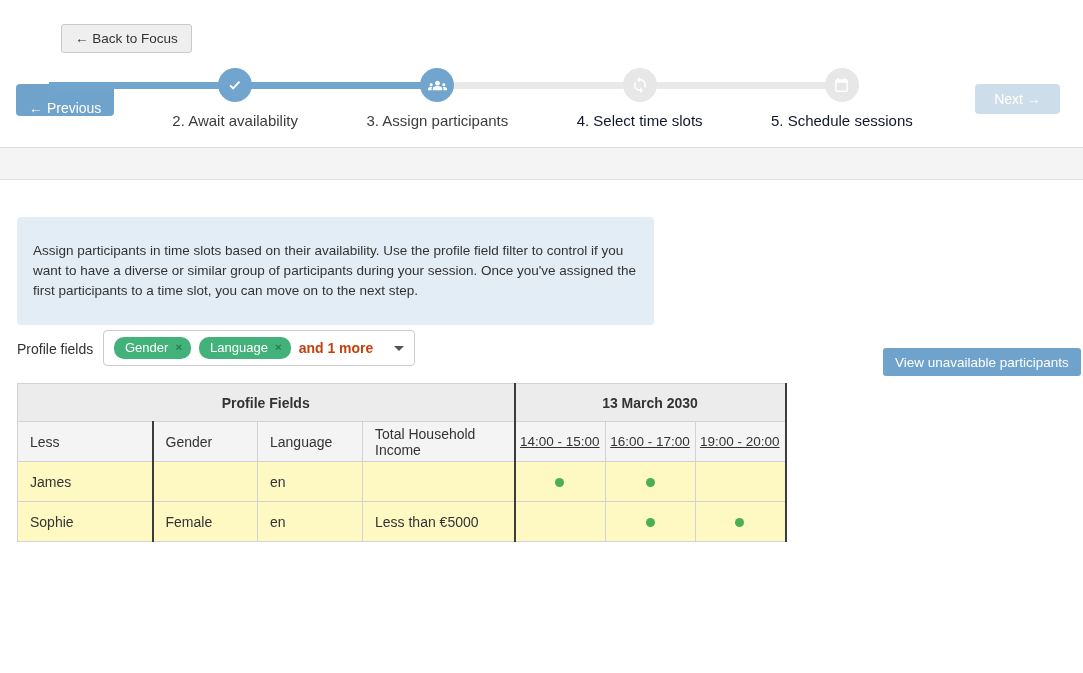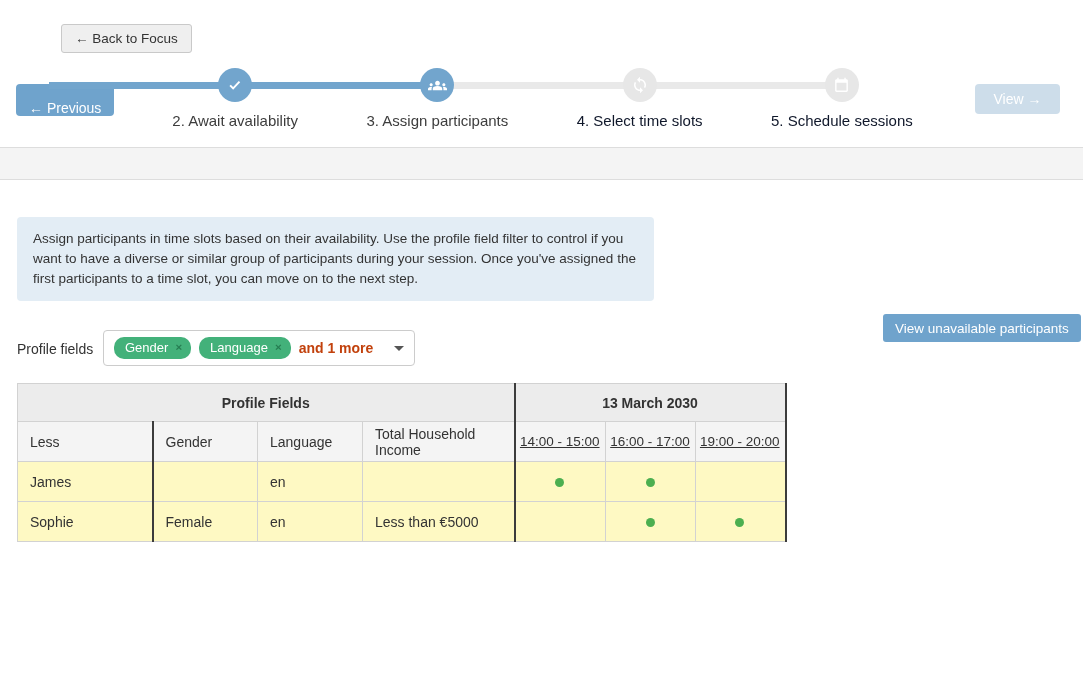--- a/index.html
+++ b/index.html
@@ -33,36 +33,36 @@
   .step-label { margin-top:10px; font-size:15px; white-space:nowrap; }
   .step.active .step-label { color:#3d3d3d; }
   .step.inactive .step-label { color:#0f172a; }
 
   
   .band { position:absolute; left:0; top:147px; width:1083px; height:33px;
     background:#f4f4f4; border-top:1px solid #ddd; border-bottom:1px solid #ddd; }
 
   
   .info-box { position:absolute; left:17px; top:217px; width:637px;
-    background:#e3edf5; border-radius:4px; padding:12px 16px;
+    background:#e3edf5; border-radius:4px; padding:24px 16px;
     font-size:13.5px; line-height:20px; color:#333; }
 
   
   .filter-label { position:absolute; left:17px; top:341px; font-size:14px; color:#333; }
   .filter-box { position:absolute; left:103px; top:330px; width:312px; height:36px;
     border:1px solid #ccc; border-radius:4px; background:#fff;
     display:flex; align-items:center; padding:0 10px; gap:8px; cursor:pointer; }
   .pill { background:#43b17a; color:#fff; font-size:13px; border-radius:10px;
     padding:3px 9px 4px 11px; display:flex; align-items:center; gap:7px; white-space:nowrap; }
   .pill-x { font-size:11.5px; color:rgba(0,60,30,0.45); font-weight:bold; cursor:pointer; line-height:1; }
   .more-label { font-weight:bold; color:#c2410c; font-size:14px; white-space:nowrap; }
   .caret { margin-left:auto; width:0; height:0; border-left:5px solid transparent;
     border-right:5px solid transparent; border-top:5px solid #555; }
 
-  .view-btn { position:absolute; left:883px; top:314px; height:28px; padding:0 12px;
+  .view-btn { position:absolute; left:883px; top:348px; height:28px; padding:0 12px;
     background:#6fa3cc; border:none; border-radius:3px; color:#fff; font-size:13.5px;
     cursor:pointer; font-family:inherit; }
 
   
   .table-wrap { position:absolute; left:17px; top:383px; }
   table { border-collapse:collapse; font-size:14px; color:#333; table-layout:fixed; }
   th, td { border:1px solid #d2d2d2; overflow:hidden; }
   th.group { height:38px; background:#ececec; font-weight:bold; font-size:14px; text-align:center; }
   th.colh { height:40px; background:#f4f4f4; font-weight:normal; text-align:left; padding-left:12px; }
   th.colh.time { text-align:center; padding-left:0; font-size:13.5px;text-decoration:underline; }
@@ -112,21 +112,21 @@
         <div class="connector inactive"></div>
         <div class="circle">
           <svg viewBox="0 0 24 24" width="17" height="17">
             <path fill="#fff" d="M19 3h-1V1h-2v2H8V1H6v2H5c-1.11 0-2 .9-2 2v14c0 1.1.89 2 2 2h14c1.1 0 2-.9 2-2V5c0-1.1-.9-2-2-2zm0 16H5V8h14v11z"></path>
           </svg>
         </div>
         <div class="step-label">5. Schedule sessions</div>
       </div>
     </div>
 
-  <button class="next-btn">View →</button>
+  <button class="next-btn">Next →</button>
 
   <div class="band"></div>
 
   <div class="info-box">Assign participants in time slots based on their availability. Use the profile field filter to control if you want to have a diverse or similar group of participants during your session. Once you've assigned the first participants to a time slot, you can move on to the next step.</div>
 
   <div class="filter-label">Profile fields</div>
 
   <div class="filter-box">
     <span class="pill">
         <span>Gender</span>

